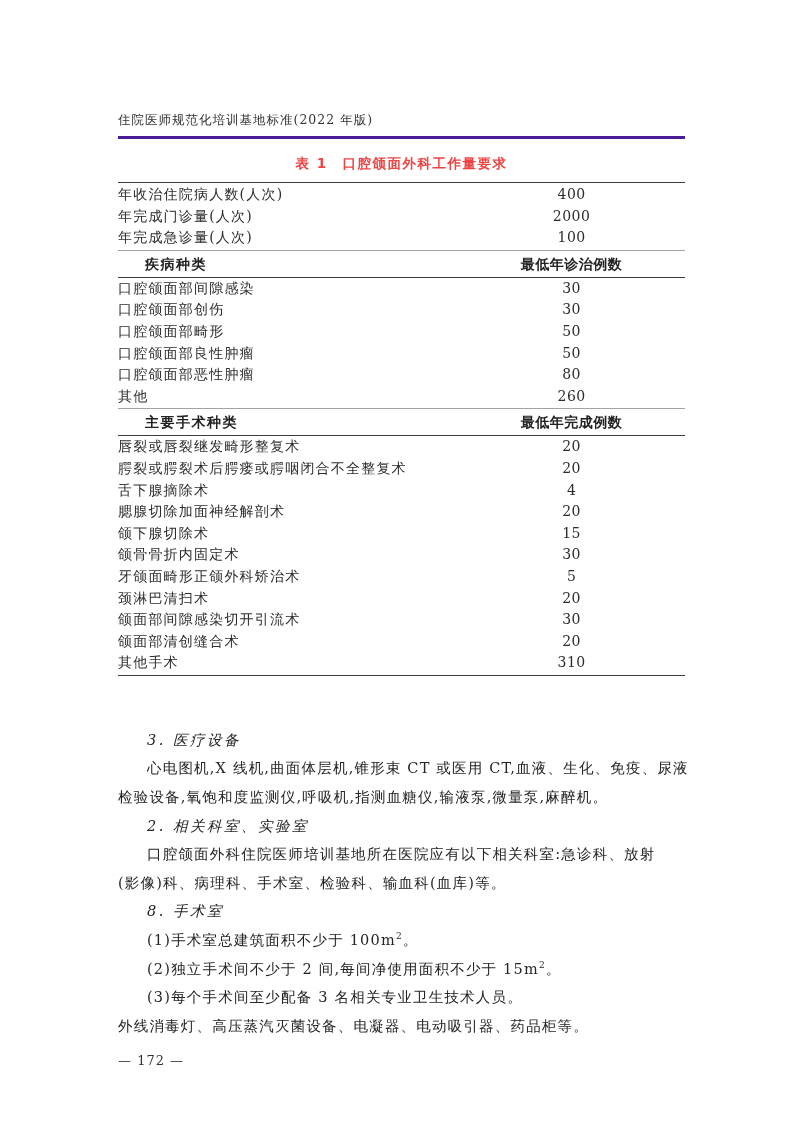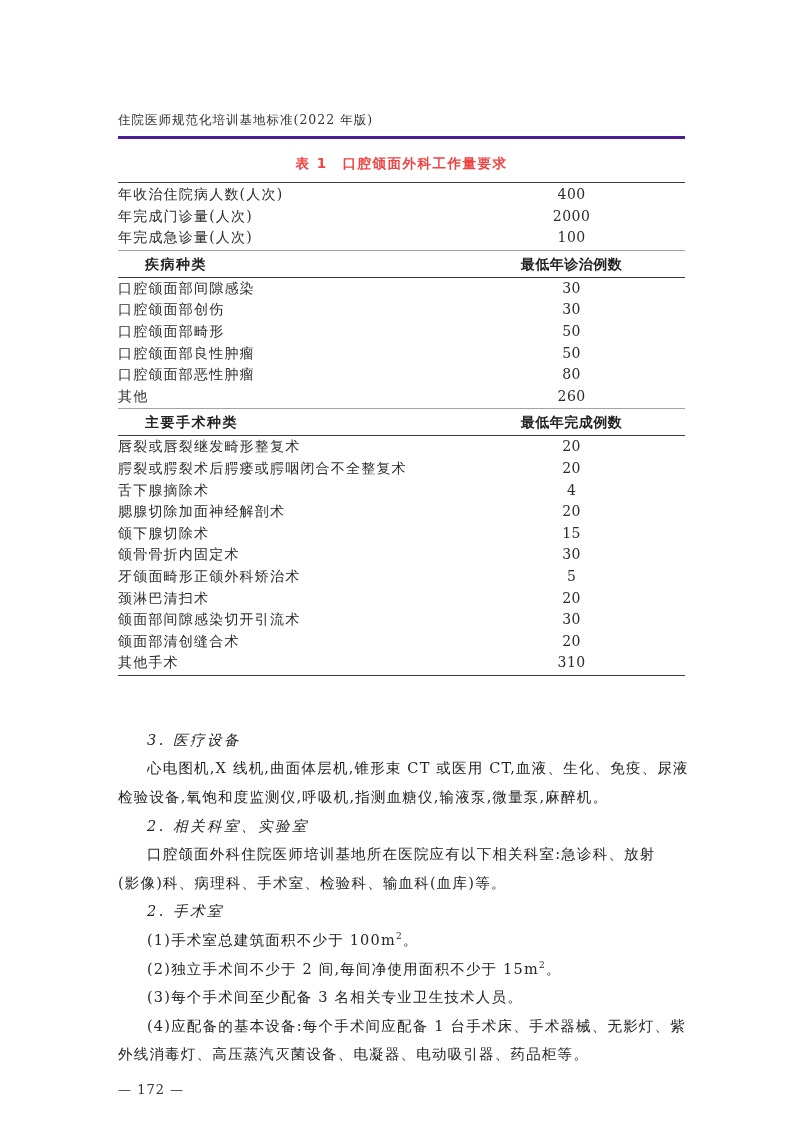--- a/index.html
+++ b/index.html
@@ -155,24 +155,23 @@
         </div>
       </div>
 
     <div class="body-text" id="body-text">
         <div class="bline indent kai">3. 医疗设备</div>
         <div class="bline indent">心电图机,X 线机,曲面体层机,锥形束 CT 或医用 CT,血液、生化、免疫、尿液</div>
         <div class="bline">检验设备,氧饱和度监测仪,呼吸机,指测血糖仪,输液泵,微量泵,麻醉机。</div>
         <div class="bline indent kai">2. 相关科室、实验室</div>
         <div class="bline indent">口腔颌面外科住院医师培训基地所在医院应有以下相关科室:急诊科、放射</div>
         <div class="bline">(影像)科、病理科、手术室、检验科、输血科(血库)等。</div>
-        <div class="bline indent kai">2. 手术室</div>
+        <div class="bline indent kai">8. 手术室</div>
         <div class="bline indent">(1)手术室总建筑面积不少于 100m<sup>2</sup>。</div>
         <div class="bline indent">(2)独立手术间不少于 2 间,每间净使用面积不少于 15m<sup>2</sup>。</div>
         <div class="bline indent">(3)每个手术间至少配备 3 名相关专业卫生技术人员。</div>
-        <div class="bline indent">(4)应配备的基本设备:每个手术间应配备 1 台手术床、手术器械、无影灯、紫</div>
         <div class="bline">外线消毒灯、高压蒸汽灭菌设备、电凝器、电动吸引器、药品柜等。</div>
       </div>
 
     <div class="page-number">—  172  —</div>
 
   </div>
 </div>
 
 </body></html>

